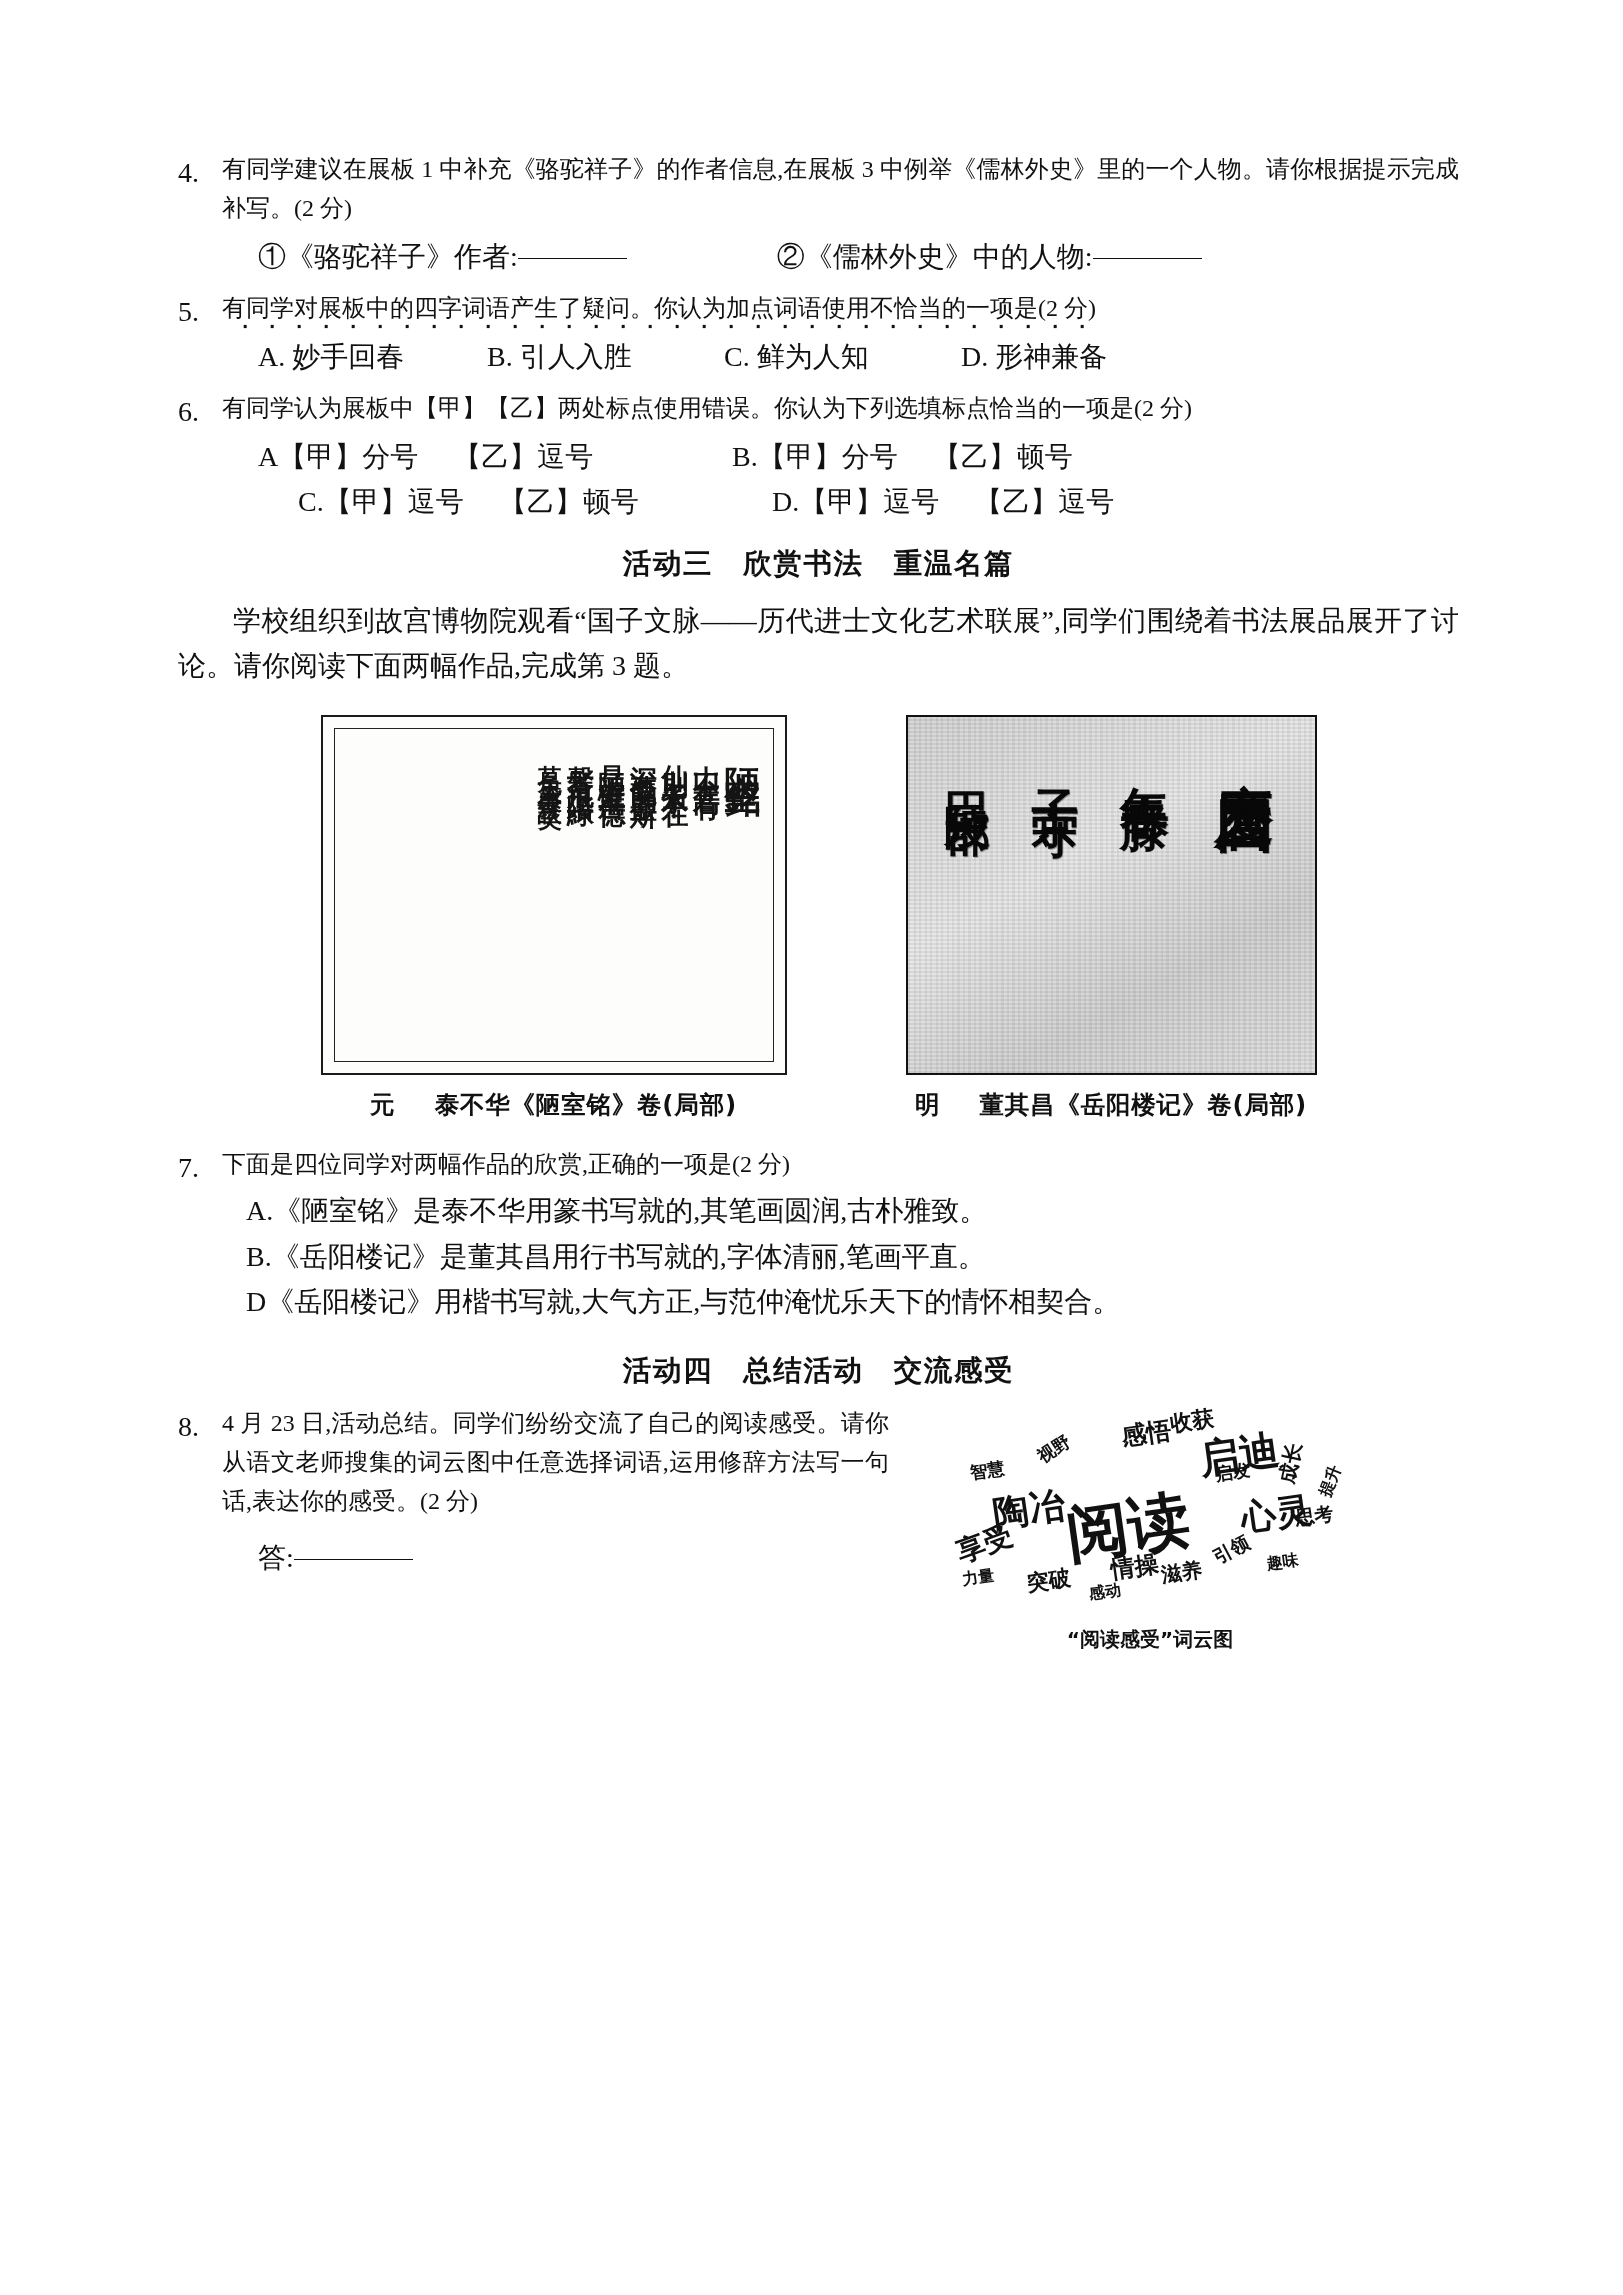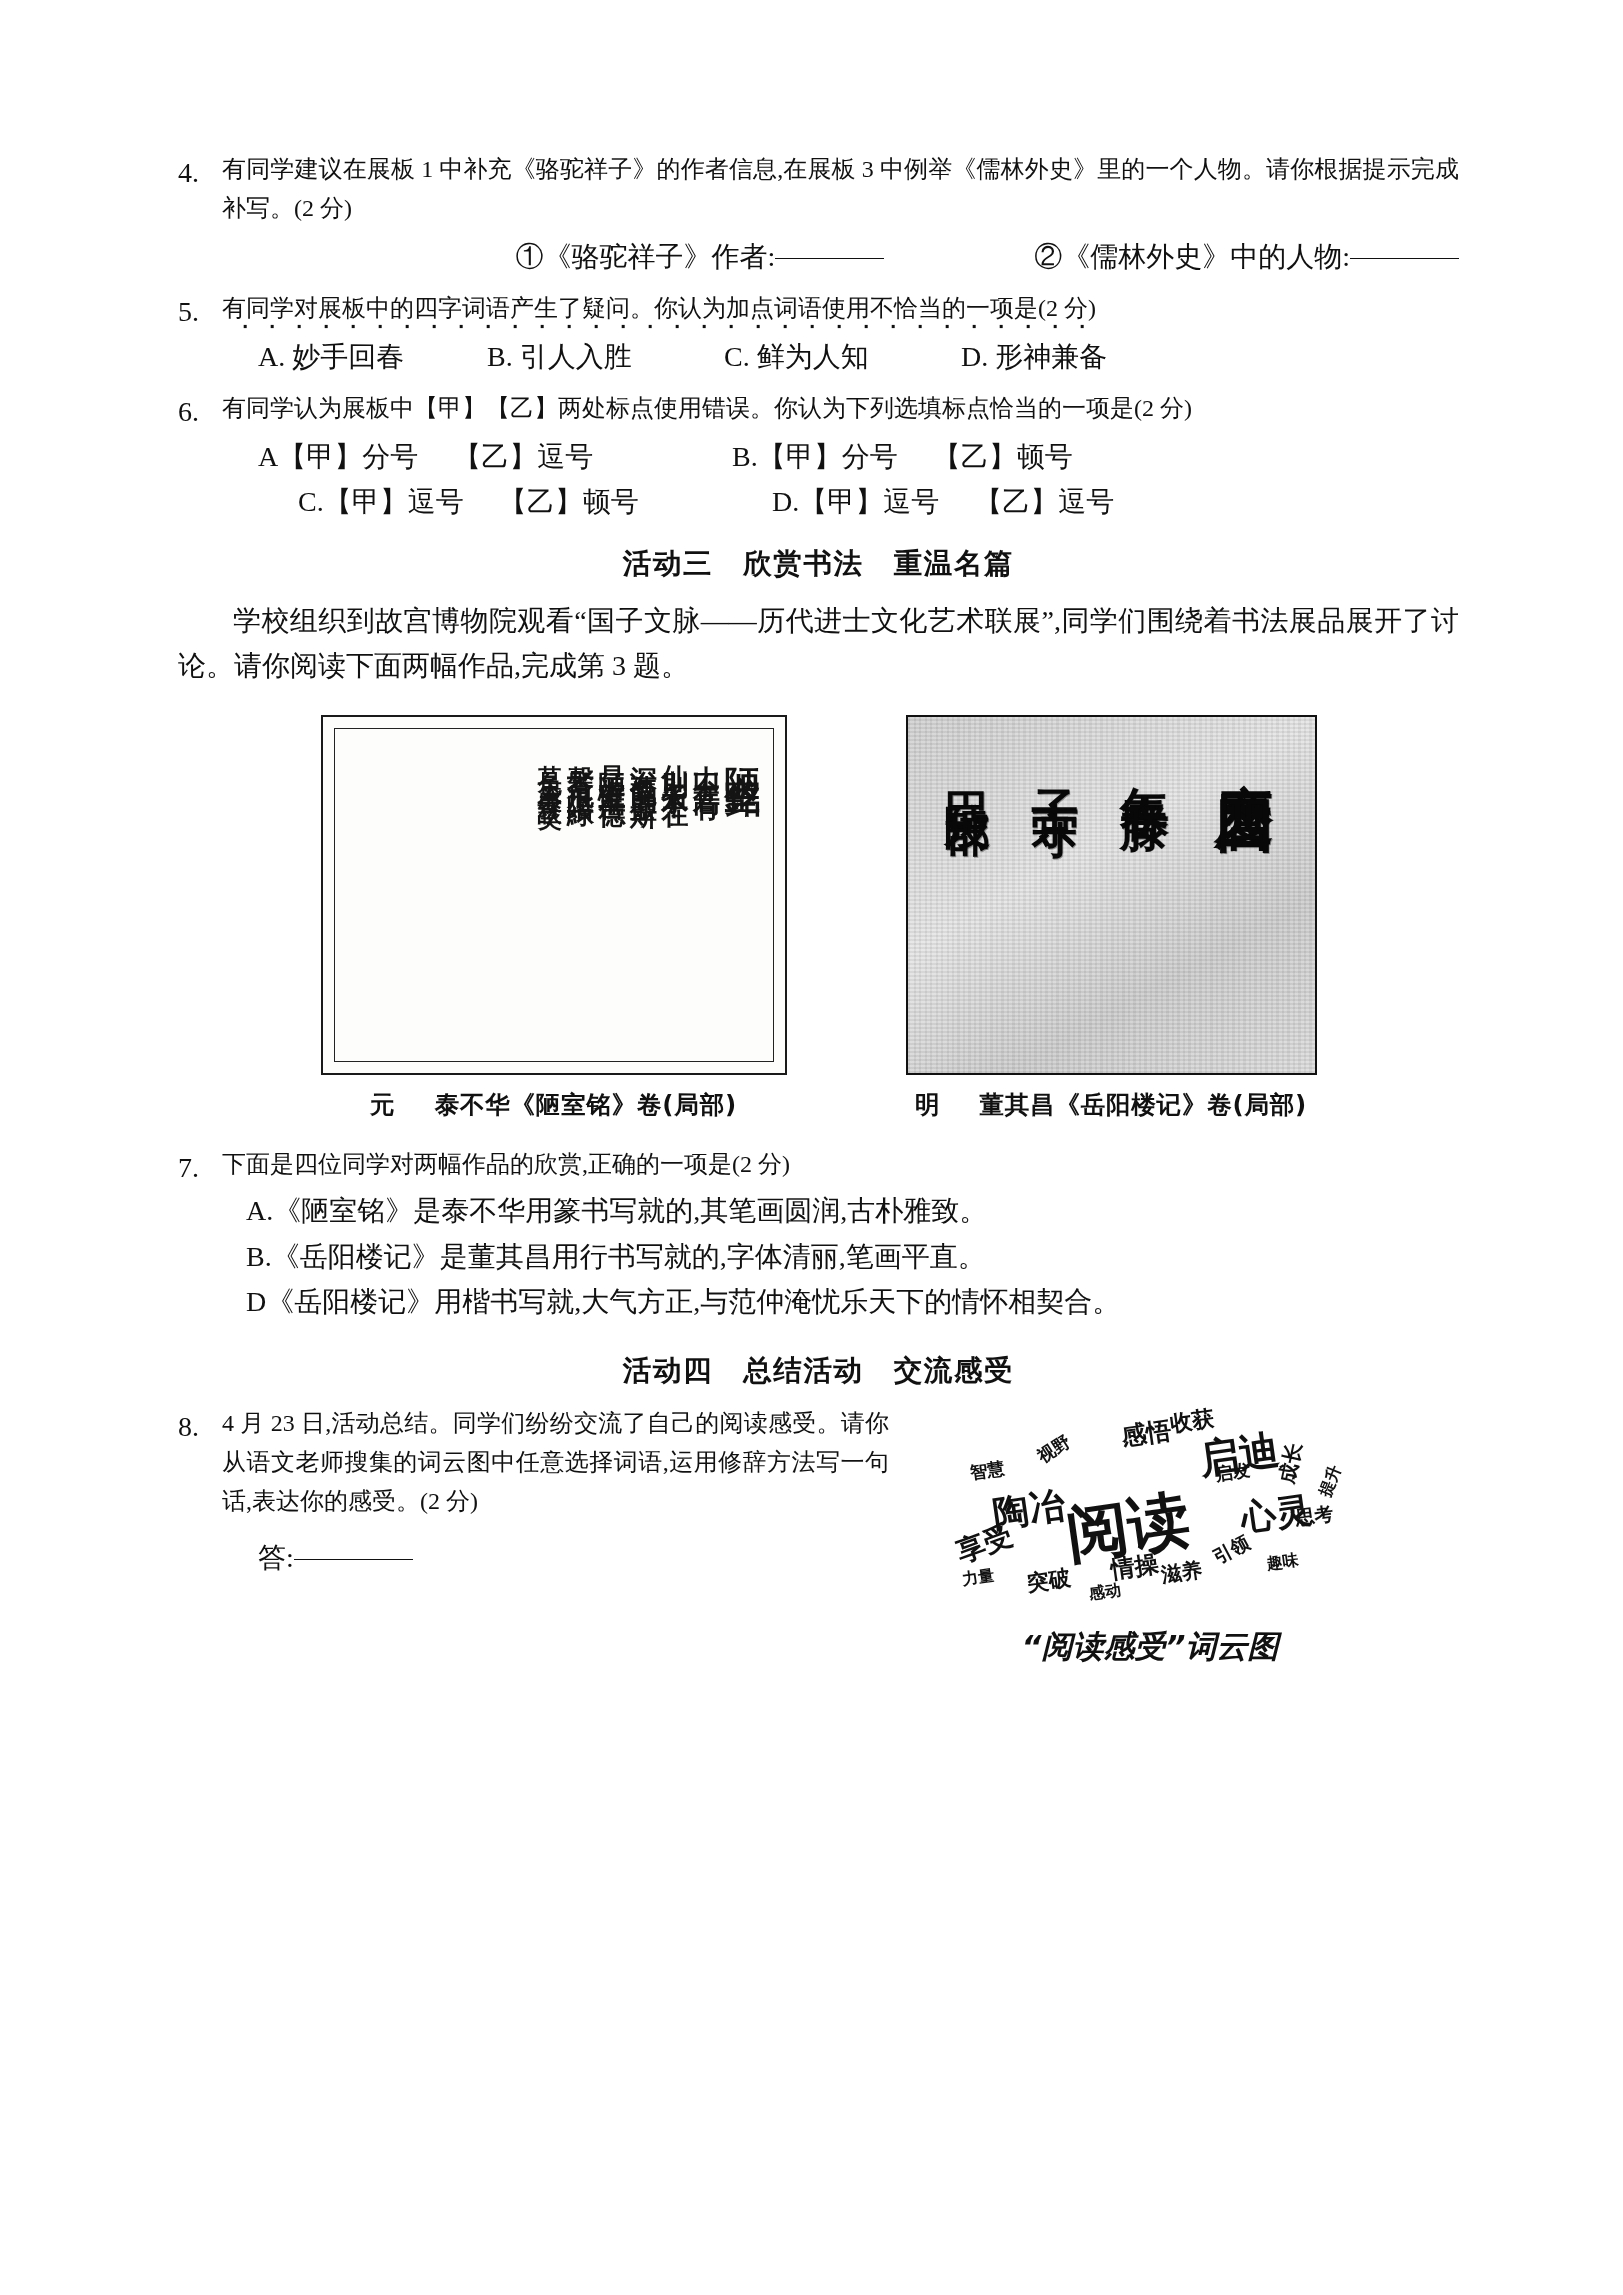--- a/index.html
+++ b/index.html
@@ -229,24 +229,23 @@
   }
   .cloud span {
     position: absolute;
     font-family: "DejaVu Sans", "Liberation Sans", sans-serif;
     font-weight: bold;
     color: #111;
     white-space: nowrap;
   }
   .cloud-cap {
     margin-top: 12.6px;
-    font-size: 31px;
+    font-size: 20px;
     font-family: "DejaVu Sans", "Liberation Sans", sans-serif;
     font-weight: bold;
-    font-style: italic;
   }
 
   .footer {
     position: absolute;
     left: 0;
     right: 0;
     bottom: 101px;
     text-align: center;
     font-size: 25px;
     font-family: "DejaVu Sans", "Liberation Sans", sans-serif;
@@ -258,21 +257,21 @@
 <body>
 
 <div class="page">
   <div class="sheet"></div>
 
   <div class="content">
 
     <div class="q">
       <div class="qnum">4.</div>
       <div class="qbody">有同学建议在展板 1 中补充《骆驼祥子》的作者信息,在展板 3 中例举《儒林外史》里的一个人物。请你根据提示完成补写。(2 分)</div>
-      <div class="opt-row" style="margin-top:6.3px;justify-content:flex-end;">
+      <div class="opt-row" style="margin-top:6.3px;">
         <span style="width:36px;"></span>
         <span>①《骆驼祥子》作者:</span>
         <span class="blank-line short"></span>
         <span style="width:150px;"></span>
         <span>②《儒林外史》中的人物:</span>
         <span class="blank-line short"></span>
       </div>
     </div>
 
     <div class="q" style="margin-top:9.5px;">

